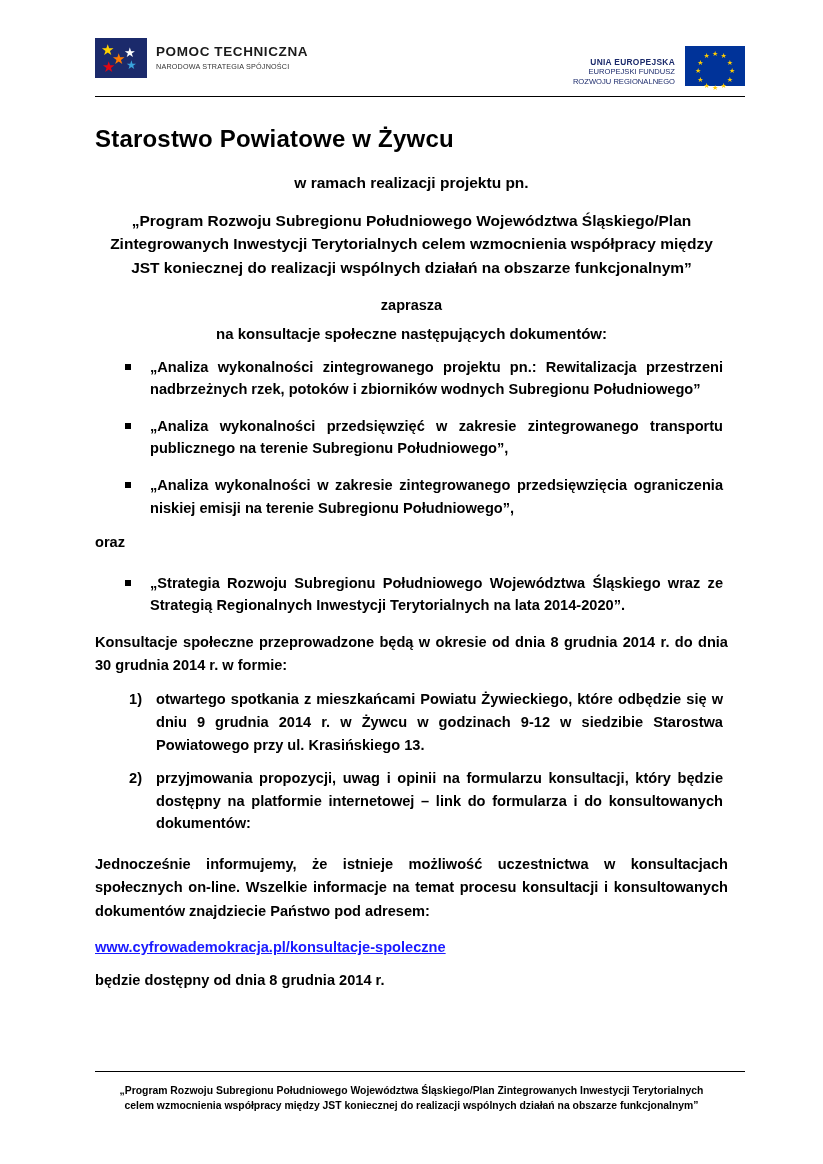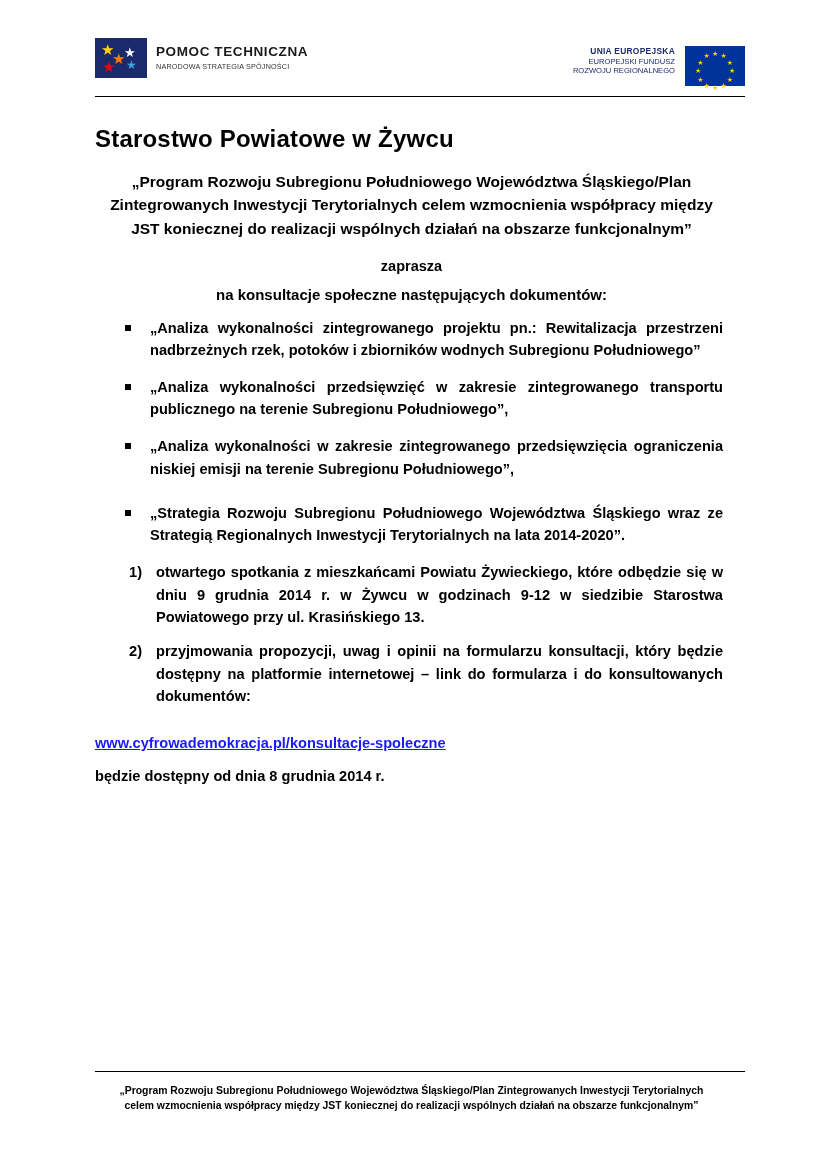--- a/index.html
+++ b/index.html
@@ -62,21 +62,21 @@
     line-height: 1.1;
   }
   .logo-text-sub {
     font-size: 7.2px;
     letter-spacing: 0.2px;
     color: #333;
     margin-top: 3px;
   }
   .logo-right {
     display: flex;
-    align-items: flex-start;
+    align-items: flex-end;
     gap: 10px;
     margin-top: 8px;
   }
   .eu-text {
     text-align: right;
     line-height: 1.25;
   }
   .eu-text .t1 {
     font-size: 8.4px;
     font-weight: bold;
@@ -304,44 +304,48 @@
     </div>
   </div>
 
   <hr class="rule">
 
 
   <div class="content">
 
     <h1 class="title">Starostwo Powiatowe w Żywcu</h1>
 
+    <div class="subtitle">w ramach realizacji projektu pn.</div>
 
     <div class="project-name">„Program Rozwoju Subregionu Południowego Województwa Śląskiego/Plan Zintegrowanych Inwestycji Terytorialnych celem wzmocnienia współpracy między JST koniecznej do realizacji wspólnych działań na obszarze funkcjonalnym”</div>
 
     <div class="invites">zaprasza</div>
 
     <div class="invites2">na konsultacje społeczne następujących dokumentów:</div>
 
     <ul class="docs">
       <li>„Analiza wykonalności zintegrowanego projektu pn.: Rewitalizacja przestrzeni nadbrzeżnych rzek, potoków i zbiorników wodnych Subregionu Południowego”</li>
       <li>„Analiza wykonalności przedsięwzięć w zakresie zintegrowanego transportu publicznego na terenie Subregionu Południowego”,</li>
       <li>„Analiza wykonalności w zakresie zintegrowanego przedsięwzięcia ograniczenia niskiej emisji na terenie Subregionu Południowego”,</li>
     </ul>
 
+    <div class="oraz">oraz</div>
 
     <ul class="docs" style="margin-top:22px;">
       <li>„Strategia Rozwoju Subregionu Południowego Województwa Śląskiego wraz ze Strategią Regionalnych Inwestycji Terytorialnych na lata 2014-2020”.</li>
     </ul>
 
+    <div class="para-bold">Konsultacje społeczne przeprowadzone będą w okresie od dnia 8 grudnia 2014 r. do dnia 30 grudnia 2014 r. w formie:</div>
 
     <ol class="numbered">
       <li>otwartego spotkania z mieszkańcami Powiatu Żywieckiego, które odbędzie się w dniu 9 grudnia 2014 r. w Żywcu w godzinach 9-12 w siedzibie Starostwa Powiatowego przy ul. Krasińskiego 13.</li>
       <li>przyjmowania propozycji, uwag i opinii na formularzu konsultacji, który będzie dostępny na platformie internetowej – link do formularza i do konsultowanych dokumentów:</li>
     </ol>
 
+    <div class="para-online">Jednocześnie informujemy, że istnieje możliwość uczestnictwa w konsultacjach społecznych on-line. Wszelkie informacje na temat procesu konsultacji i konsultowanych dokumentów znajdziecie Państwo pod adresem:</div>
 
     <a class="link" href="#">www.cyfrowademokracja.pl/konsultacje-spoleczne</a>
 
     <div class="para-final">będzie dostępny od dnia 8 grudnia 2014 r.</div>
   </div>
 
   <div class="footer-wrap">
     <hr class="rule-bottom">
     <div class="footer-note">„Program Rozwoju Subregionu Południowego Województwa Śląskiego/Plan Zintegrowanych Inwestycji Terytorialnych celem wzmocnienia współpracy między JST koniecznej do realizacji wspólnych działań na obszarze funkcjonalnym”</div>
   </div>

